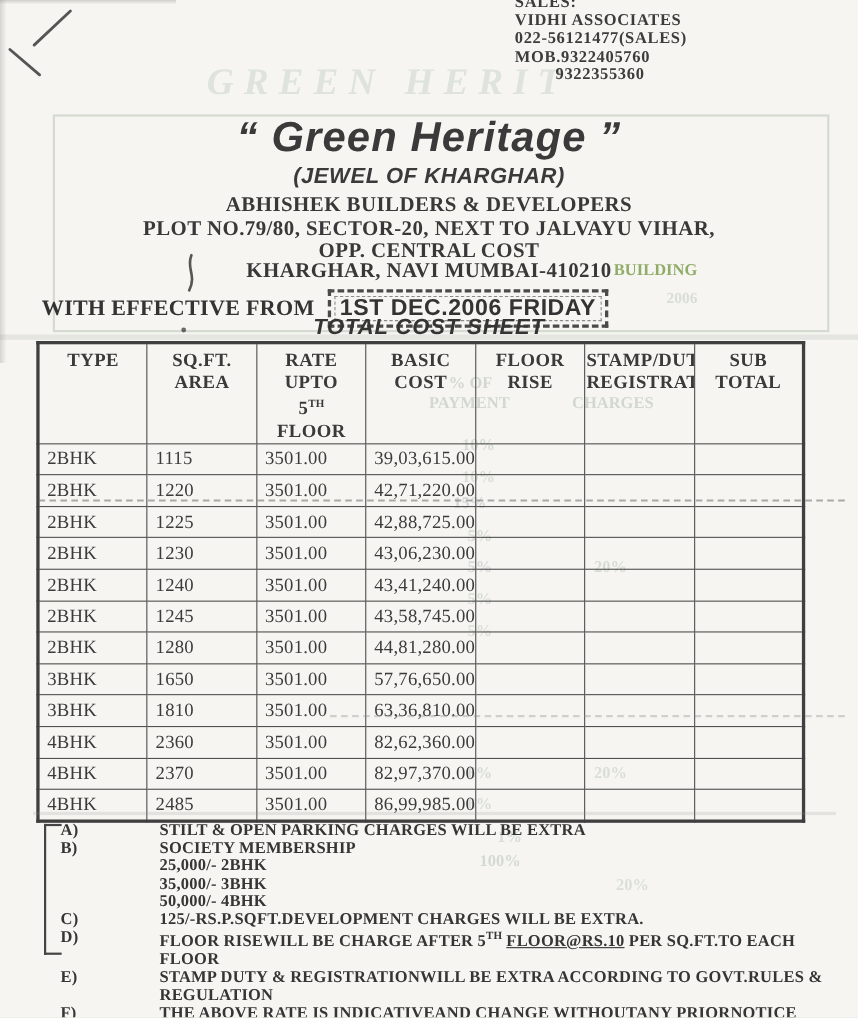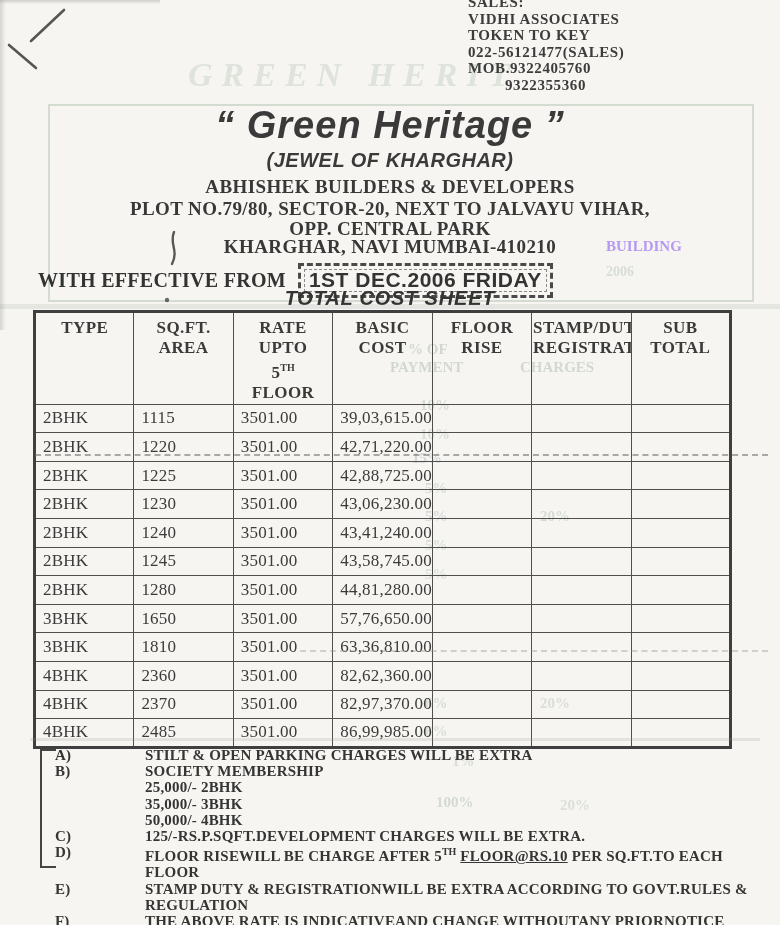--- a/index.html
+++ b/index.html
@@ -63,64 +63,63 @@
 </head>
 <body>
 
 <div class="page">
 
   <div class="abs edge-left"></div>
   <div class="abs edge-top"></div>
   <div class="abs ghost-frame"></div>
   <div id="ghost-layer">
       <span class="ghost-item sans" style="left: 188px; top: 56px; font-size: 34px; color: rgb(204, 213, 204); opacity: 0.55; letter-spacing: 9px;">GREEN HERIT</span>
-      <span class="ghost-item" style="left: 558px; top: 238px; font-size: 15px; color: #8b5cf6; opacity: 0.6; letter-spacing: 0px; margin-left: 48px;">BUILDING</span>
+      <span class="ghost-item" style="left: 558px; top: 238px; font-size: 15px; color: #4d7c0f; opacity: 0.6; letter-spacing: 0px;">BUILDING</span>
       <span class="ghost-item" style="left: 606px; top: 264px; font-size: 14px; color: rgb(197, 206, 197); opacity: 0.6; letter-spacing: 0px;">2006</span>
       <span class="ghost-item" style="left: 408px; top: 341px; font-size: 15px; color: rgb(191, 202, 191); opacity: 0.65; letter-spacing: 0px;">% OF</span>
       <span class="ghost-item" style="left: 390px; top: 359px; font-size: 15px; color: rgb(191, 202, 191); opacity: 0.65; letter-spacing: 0px;">PAYMENT</span>
       <span class="ghost-item" style="left: 520px; top: 359px; font-size: 15px; color: rgb(191, 202, 191); opacity: 0.65; letter-spacing: 0px;">CHARGES</span>
       <span class="ghost-item" style="left: 420px; top: 397px; font-size: 15px; color: rgb(194, 204, 194); opacity: 0.6; letter-spacing: 0px;">10%</span>
       <span class="ghost-item" style="left: 420px; top: 426px; font-size: 15px; color: rgb(194, 204, 194); opacity: 0.55; letter-spacing: 0px;">10%</span>
       <span class="ghost-item" style="left: 412px; top: 450px; font-size: 15px; color: rgb(194, 198, 204); opacity: 0.65; letter-spacing: 0px;">15%</span>
       <span class="ghost-item" style="left: 425px; top: 480px; font-size: 15px; color: rgb(194, 204, 194); opacity: 0.6; letter-spacing: 0px;">5%</span>
       <span class="ghost-item" style="left: 425px; top: 508px; font-size: 15px; color: rgb(194, 198, 204); opacity: 0.6; letter-spacing: 0px;">5%</span>
       <span class="ghost-item" style="left: 540px; top: 508px; font-size: 15px; color: rgb(194, 204, 194); opacity: 0.6; letter-spacing: 0px;">20%</span>
       <span class="ghost-item" style="left: 425px; top: 537px; font-size: 15px; color: rgb(194, 204, 194); opacity: 0.55; letter-spacing: 0px;">5%</span>
       <span class="ghost-item" style="left: 425px; top: 566px; font-size: 15px; color: rgb(194, 204, 194); opacity: 0.5; letter-spacing: 0px;">5%</span>
       <span class="ghost-item" style="left: 425px; top: 695px; font-size: 15px; color: rgb(194, 204, 194); opacity: 0.6; letter-spacing: 0px;">6%</span>
       <span class="ghost-item" style="left: 540px; top: 695px; font-size: 15px; color: rgb(194, 204, 194); opacity: 0.55; letter-spacing: 0px;">20%</span>
       <span class="ghost-item" style="left: 425px; top: 723px; font-size: 15px; color: rgb(194, 204, 194); opacity: 0.55; letter-spacing: 0px;">6%</span>
       <span class="ghost-item" style="left: 452px; top: 753px; font-size: 15px; color: rgb(198, 206, 198); opacity: 0.6; letter-spacing: 0px;">1%</span>
-      <span class="ghost-item" style="left: 436px; top: 794px; font-size: 15px; color: rgb(194, 204, 194); opacity: 0.65; letter-spacing: 0px;">100%</span>
+      <span class="ghost-item" style="left: 436px; top: 775px; font-size: 15px; color: rgb(194, 204, 194); opacity: 0.65; letter-spacing: 0px;">100%</span>
       <span class="ghost-item" style="left: 560px; top: 797px; font-size: 15px; color: rgb(198, 206, 198); opacity: 0.55; letter-spacing: 0px;">20%</span>
     </div>
 
   <svg class="marks" width="160" height="90" style="left:0;top:0">
     <path d="M64,10 L31,41" stroke="#3a3a3a" stroke-width="2.6" stroke-linecap="round" opacity="0.85"></path>
     <path d="M9,45 L36,68" stroke="#3a3a3a" stroke-width="2.6" stroke-linecap="round" opacity="0.85"></path>
   </svg>
   <svg class="marks" width="34" height="90" style="left:158px;top:224px">
     <path d="M16,8 C11,20 21,26 14,40" stroke="#2f2f2f" stroke-width="2.4" fill="none" stroke-linecap="round" opacity="0.8"></path>
     <circle cx="9" cy="76" r="2.2" fill="#2f2f2f" opacity="0.7"></circle>
   </svg>
 
   <div class="abs sales" id="sales-block">
       <div class="sales-line">SALES:</div>
       <div class="sales-line">VIDHI ASSOCIATES</div>
-      <div class="sales-line">TOKEN TO KEY</div>
       <div class="sales-line">022-56121477(SALES)</div>
       <div class="sales-line">MOB.9322405760</div>
       <div class="sales-line indent">9322355360</div>
     </div>
 
   <div class="abs center title sans">“  Green Heritage ”</div>
   <div class="abs center subtitle sans">(JEWEL OF KHARGHAR)</div>
   <div class="abs center hline" style="top:176px">ABHISHEK BUILDERS &amp; DEVELOPERS</div>
   <div class="abs center hline" style="top:198px">PLOT NO.79/80, SECTOR-20, NEXT TO JALVAYU VIHAR,</div>
-  <div class="abs center hline" style="top:218px">OPP. CENTRAL PARK</div>
+  <div class="abs center hline" style="top:218px">OPP. CENTRAL COST</div>
   <div class="abs center hline" style="top:236px">KHARGHAR, NAVI MUMBAI-410210</div>
 
   <div class="abs effective">
     <span>WITH EFFECTIVE FROM</span><span class="date-box">1ST  DEC.2006 FRIDAY</span>
   </div>
 
   <div class="abs center sheet-title sans">TOTAL COST SHEET</div>
 
   <table class="cost">
     <thead>

